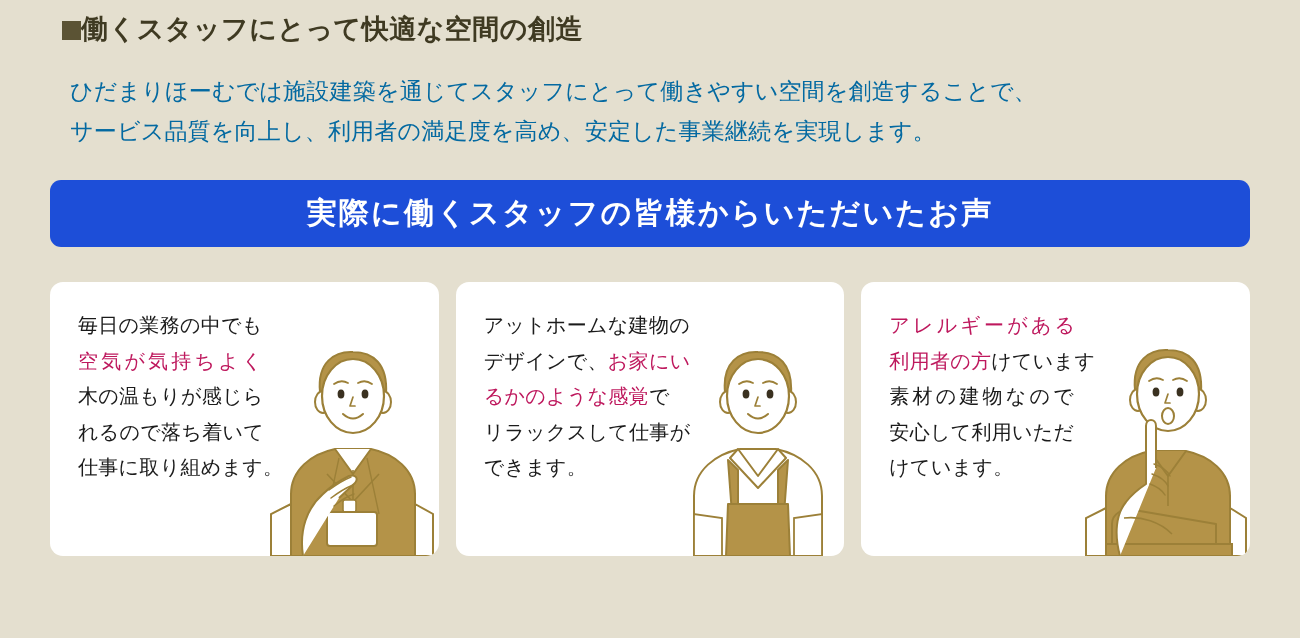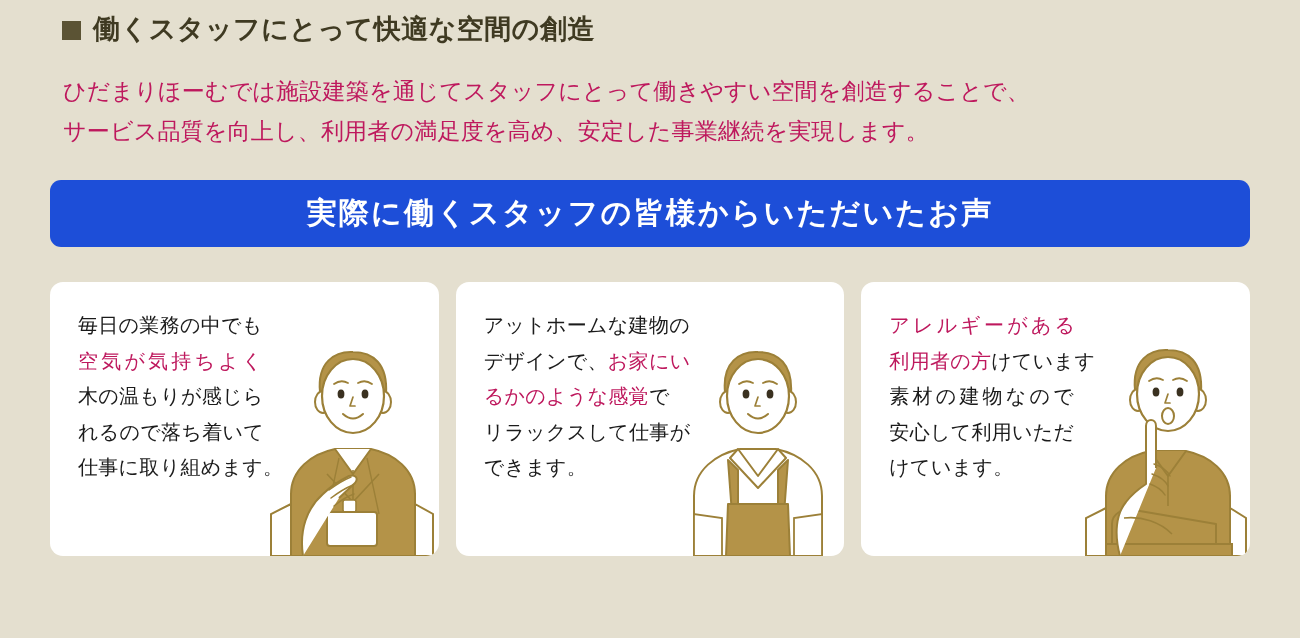--- a/index.html
+++ b/index.html
@@ -15,21 +15,20 @@
     position: relative;
   }
 
   
   .heading {
     position: absolute;
     left: 62px;
     top: 16px;
     display: flex;
     align-items: center;
-    gap: 12px;
   }
   .heading-marker {
     width: 19px;
     height: 19px;
     background: #5b5334;
     flex: 0 0 auto;
     position: relative;
     top: 1px;
   }
   .heading-text {
@@ -37,24 +36,24 @@
     font-weight: bold;
     color: #3f3a22;
     letter-spacing: 0.5px;
     line-height: 1;
     white-space: nowrap;
   }
 
   
   .lead {
     position: absolute;
-    left: 63px;
+    left: 70px;
     top: 72px;
     font-size: 23px;
-    color: #be185d;
+    color: #0369a1;
     line-height: 1.72;
     letter-spacing: 0.2px;
   }
   .lead-line { white-space: nowrap; display: block; }
 
   
   .banner {
     position: absolute;
     left: 50px;
     top: 180px;

